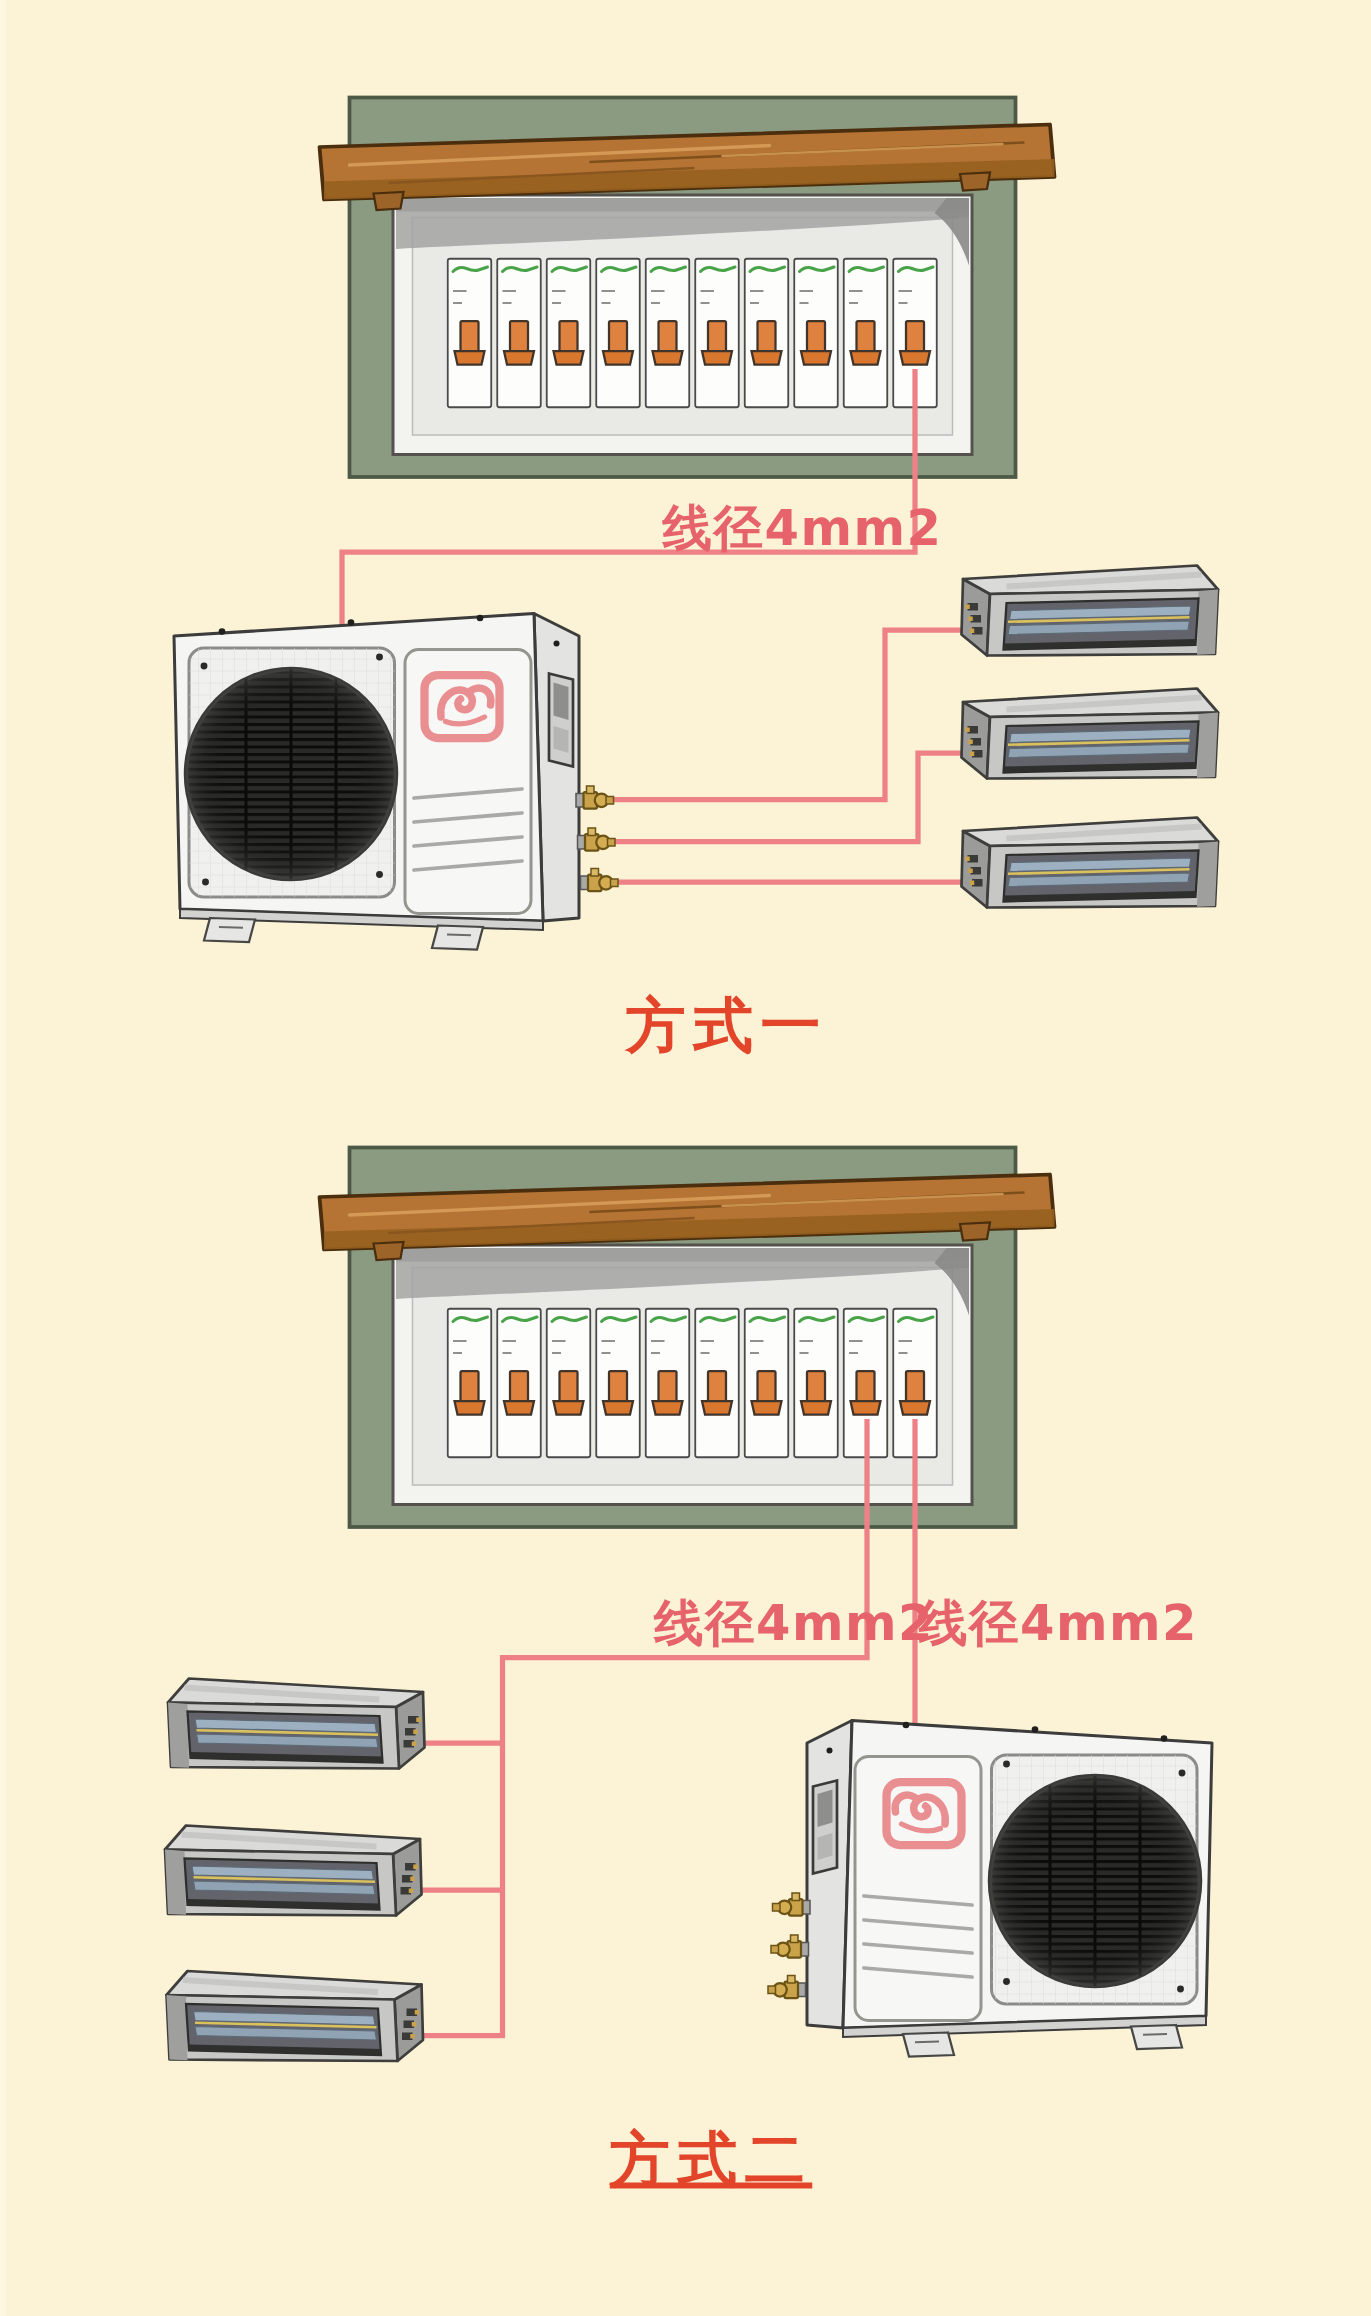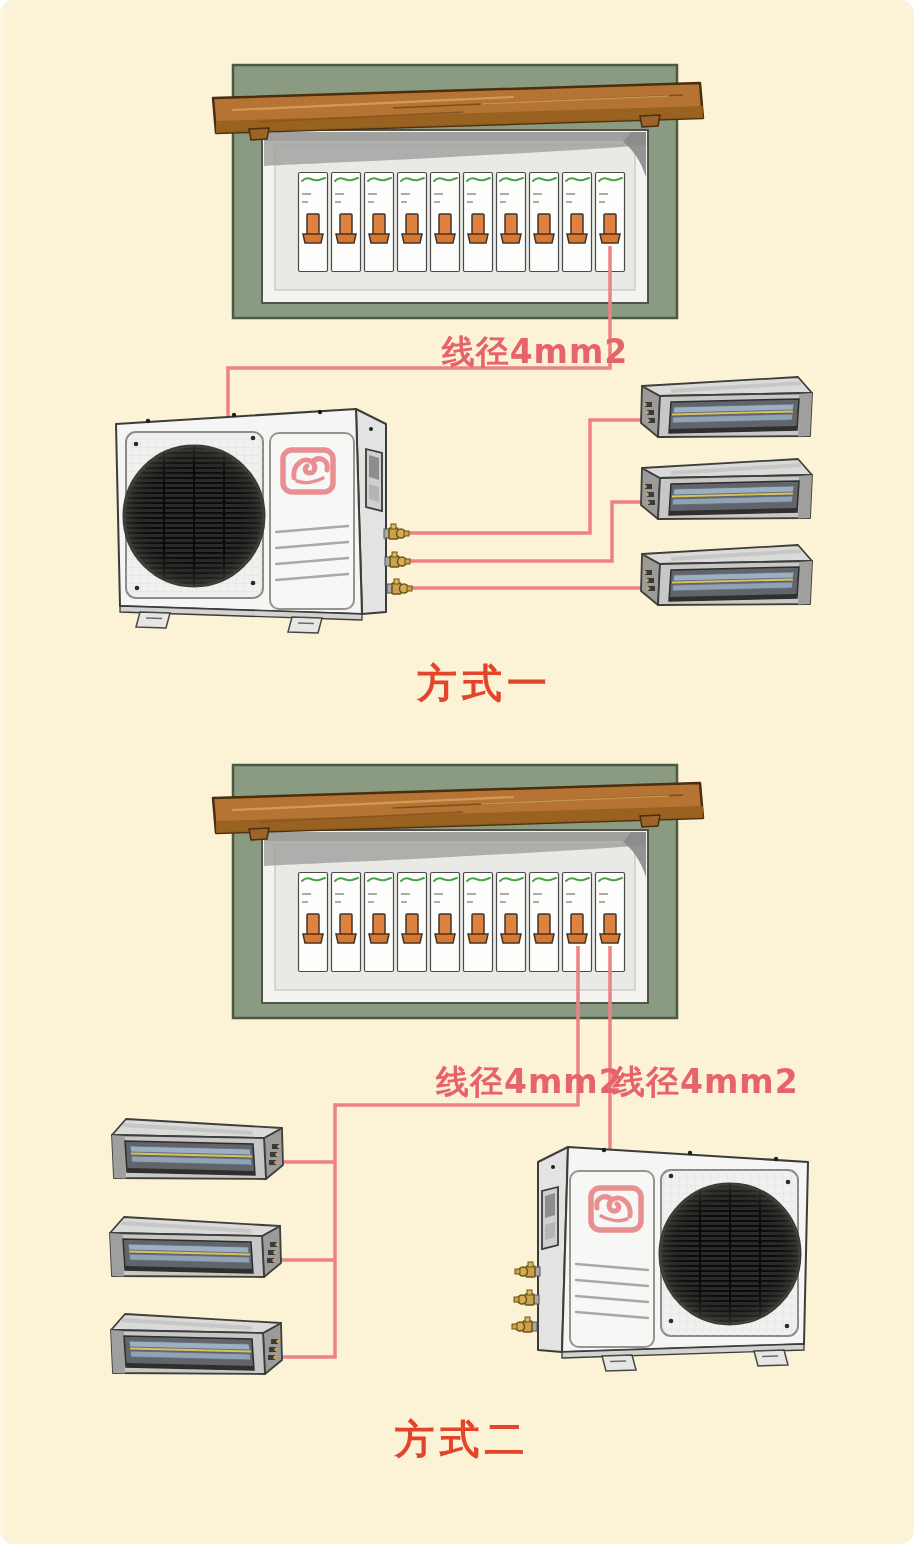--- a/index.html
+++ b/index.html
@@ -1,20 +1,19 @@
 <!DOCTYPE html>
 <html style="--bg: #fcf3d6; --panel-green: #8b9b81; --panel-green-outline: #4d5947; --wood: #b57434; --wood-dark: #96611f; --wood-outline: #4a2e0e; --switch-orange: #e0823f; --switch-dark: #d9772e; --wire-red: #ed8185; --label-red: #e7636c; --caption-red: #e2452a; --logo-red: #ea8f91; --brass: #c9a24a;"><head>
 <meta charset="utf-8">
 <style>
   html,body{margin:0;padding:0;background:#fff;}
   .canvas{
     position:relative;width:914px;height:1544px;overflow:hidden;
     background:var(--bg,#fcf3d6);
     font-family:"DejaVu Sans","Liberation Sans",sans-serif;
-    border-radius:14px;
   }
   .edge-strip{position:absolute;left:0;top:0;width:4px;height:100%;background:#fdf7e2;}
   svg.art{position:absolute;left:0;top:0;}
   .wire{stroke:var(--wire-red,#ed8185);stroke-width:3.5;fill:none;}
   .lbl{
     position:absolute;text-align:center;color:var(--label-red,#e7636c);
     font-size:33px;font-weight:600;letter-spacing:1px;white-space:nowrap;
   }
   .caption{
     position:absolute;text-align:center;color:var(--caption-red,#e2452a);
@@ -731,14 +730,14 @@
   </svg>
 
   <div class="lbl" style="left:440px;top:330px;width:190px;">线径4mm2</div>
 
   <div class="caption" style="left:372px;top:656px;width:180px;text-align:right;">方式一</div>
 
   <div class="lbl" style="left:436px;top:1060px;width:140px;">线径4mm2</div>
 
   <div class="lbl" style="left:612px;top:1060px;width:136px;">线径4mm2</div>
 
-  <div class="caption" style="left:372px;top:1412px;width:180px;">方式二</div>
+  <div class="caption" style="left:384px;top:1412px;width:180px;text-decoration:underline;">方式二</div>
 </div>
 
 </body></html>

